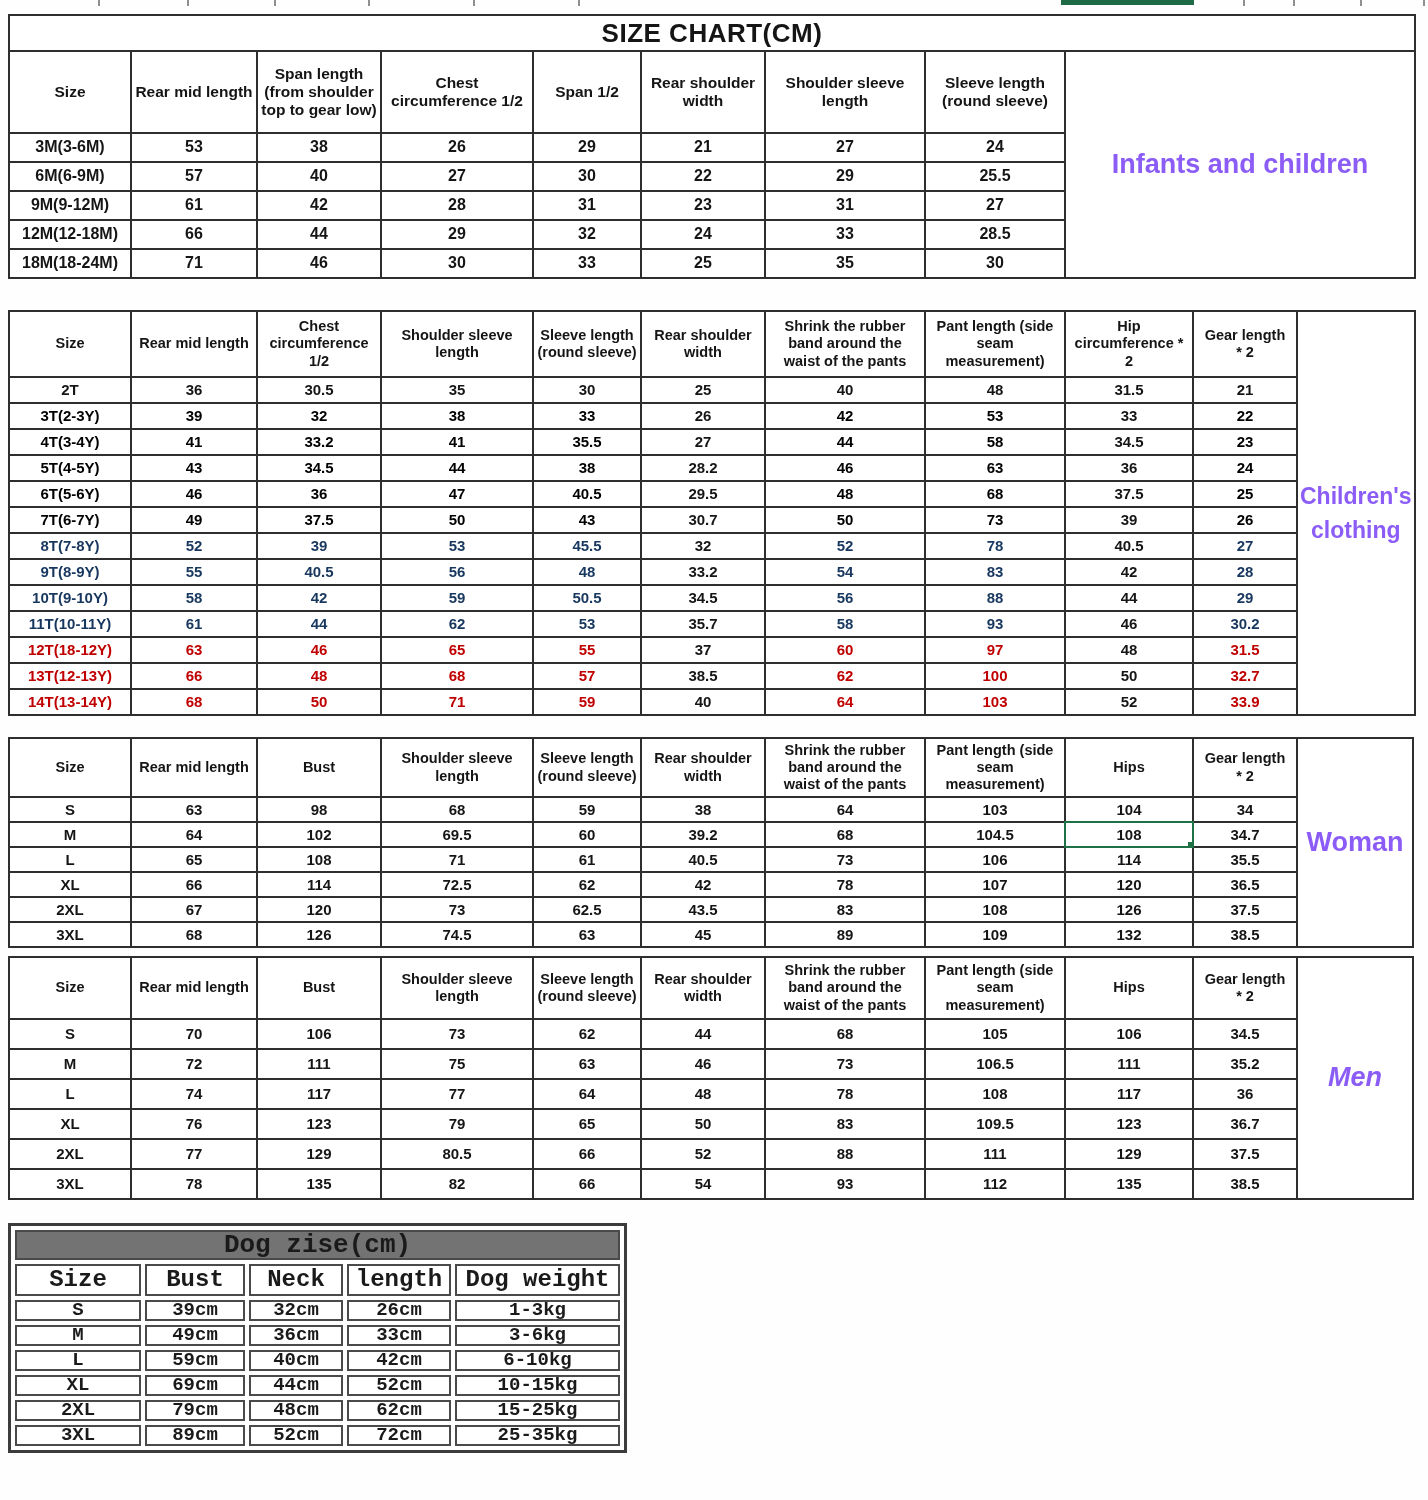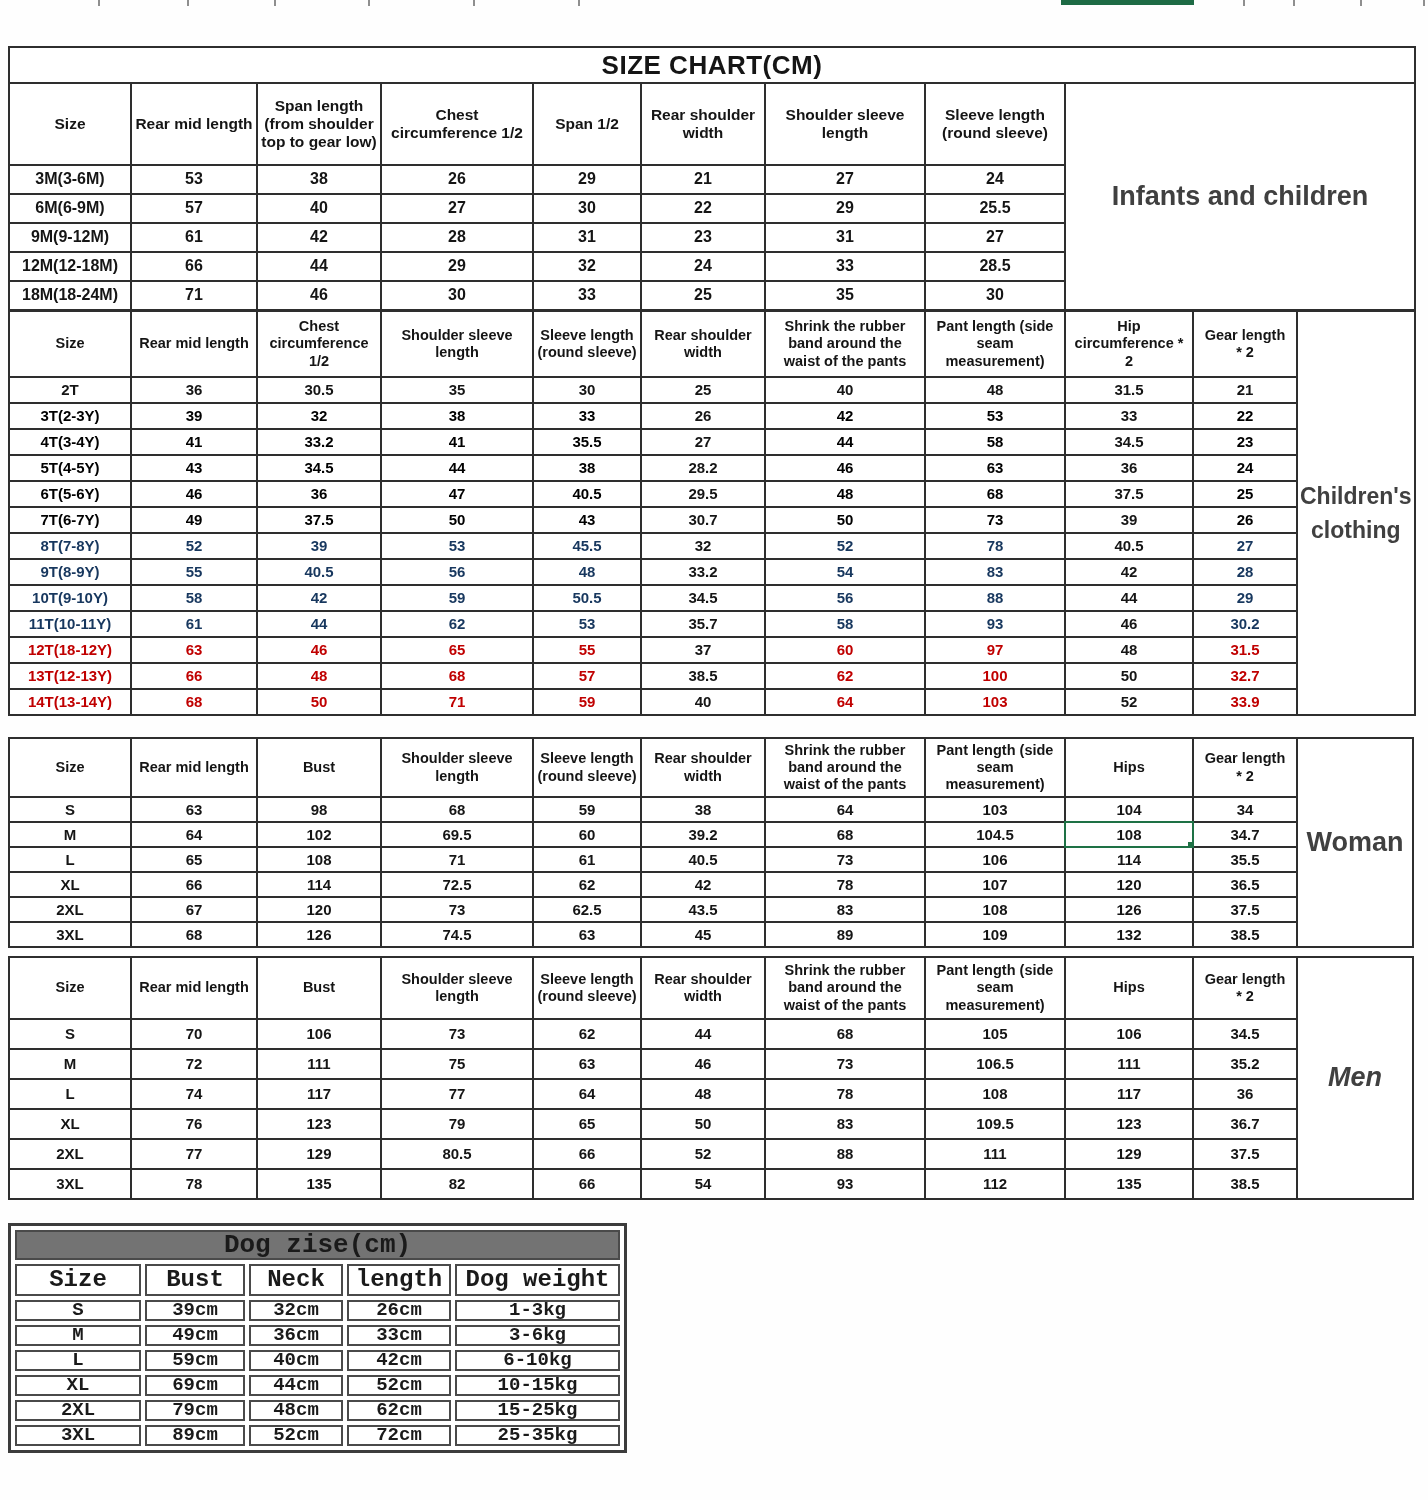--- a/index.html
+++ b/index.html
@@ -8,42 +8,42 @@
 
   
   .topticks i{position:absolute;top:0;width:2px;height:6px;background:#8f8f8f;display:block;}
   .topticks .green-bar{position:absolute;top:0;left:1061px;width:133px;height:5px;background:#1e6b45;display:block;}
 
   
   table{border-collapse:collapse;table-layout:fixed;position:absolute;background:#fff;}
   th,td{border:2px solid #2e2e2e;text-align:center;vertical-align:middle;font-weight:bold;
         color:#151515;padding:0 2px;white-space:pre-line;overflow:hidden;line-height:1.18;}
 
-  .tbl-infants{left:8px;top:14px;margin-top:32px;}
+  .tbl-infants{left:8px;top:14px;}
   .tbl-infants .tbl-title{height:34px;font-size:26px;letter-spacing:0.5px;}
   .tbl-infants .hdr{height:80px;font-size:15.5px;}
   .tbl-infants td{height:27px;font-size:16px;}
   .tbl-infants .group-label{font-size:27px;}
 
   .tbl-children{left:8px;top:310px;}
   .tbl-children .hdr{height:64px;font-size:14.5px;}
   .tbl-children td{height:24px;font-size:15px;}
   .tbl-children .group-label{font-size:23px;line-height:1.5;}
 
   .tbl-woman{left:8px;top:737px;}
   .tbl-woman .hdr{height:57px;font-size:14.5px;}
   .tbl-woman td{height:23px;font-size:15px;}
   .tbl-woman .group-label{font-size:27px;}
 
   .tbl-men{left:8px;top:956px;}
   .tbl-men .hdr{height:60px;font-size:14.5px;}
   .tbl-men td{height:28px;font-size:15px;}
   .tbl-men .group-label{font-size:27px;font-style:italic;}
 
-  .group-label{color:#404040;border-radius:7px;}
+  .group-label{color:#8b5cf6;border-radius:7px;}
 
   
   .c-blue{color:#000000;}
   .c-navy{color:#17375E;}
   .c-red{color:#C00000;}
 
   
   td{position:relative;}
   td.selected{outline:2px solid #1E7145;outline-offset:-1px;}
   .fill-handle{position:absolute;right:-4px;bottom:-4px;width:7px;height:7px;

